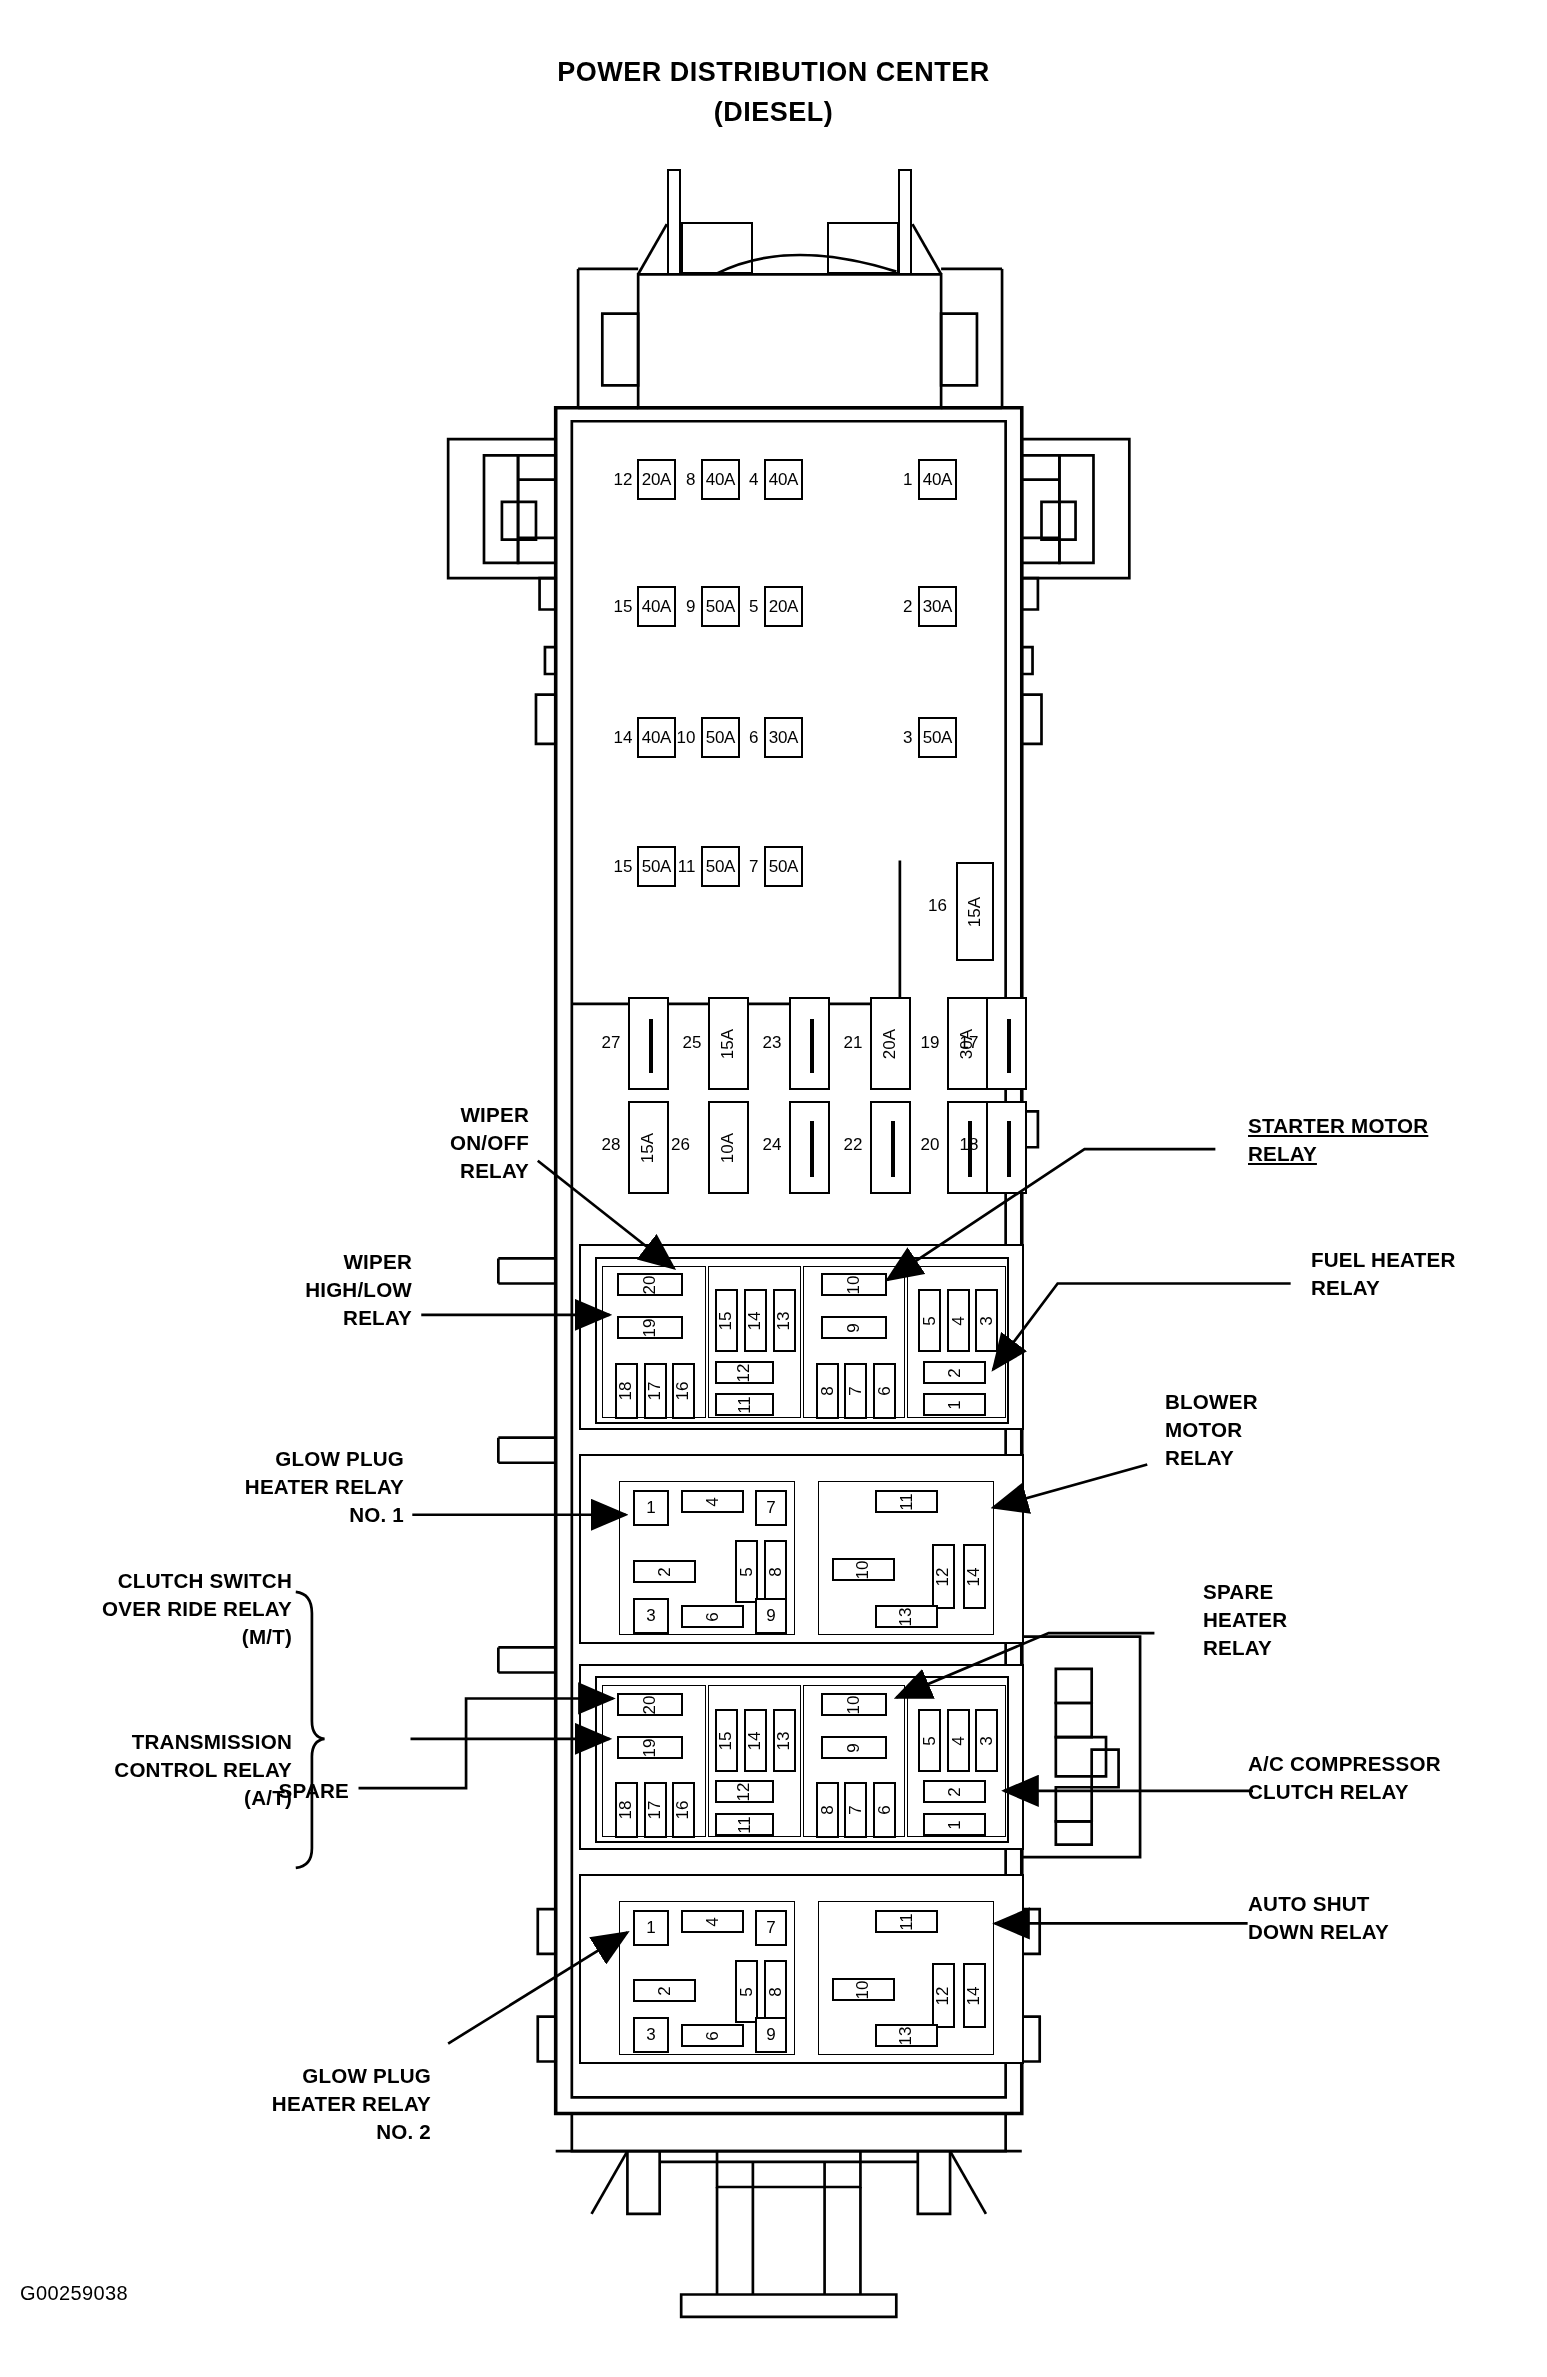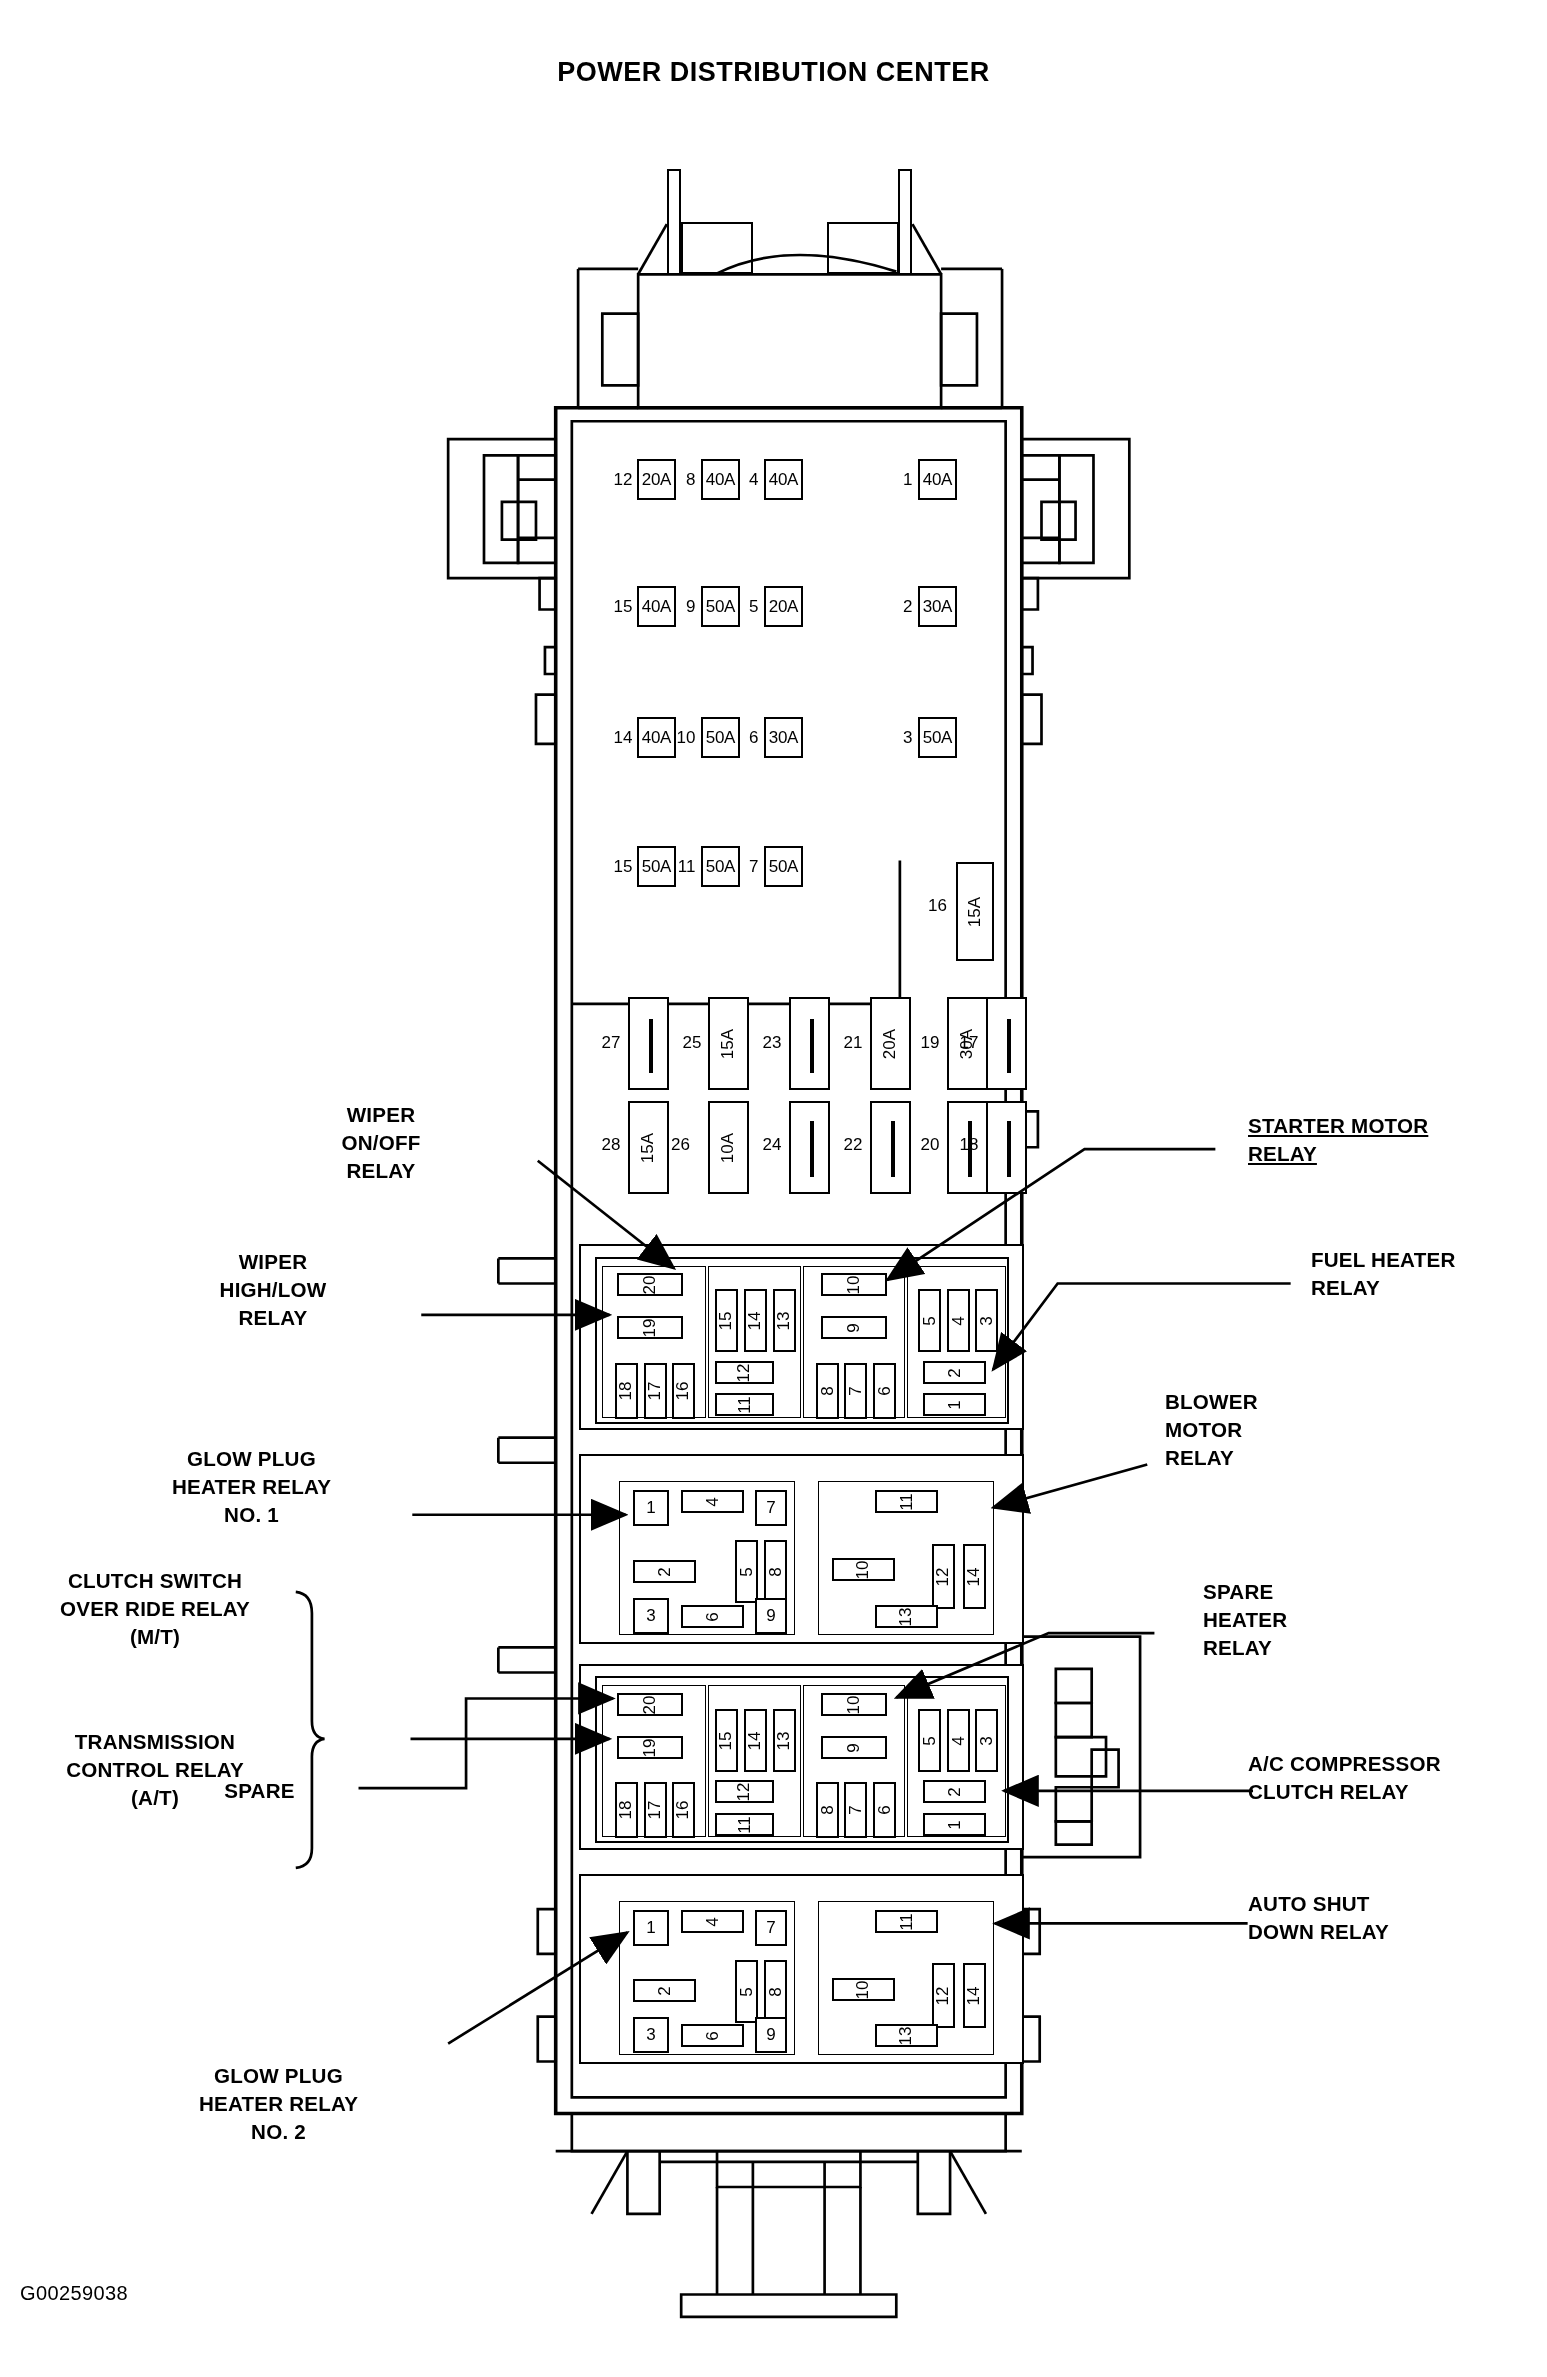--- a/index.html
+++ b/index.html
@@ -33,30 +33,31 @@
   
   .slotbar{width:3.6px;background:#000;}
   
   .rc{
     position:absolute;border:2.7px solid #000;box-sizing:border-box;background:#fff;
     display:flex;align-items:center;justify-content:center;font-size:17px;
   }
   .rc.rot span{transform:rotate(-90deg);display:block;}
   
   .lbl{position:absolute;font-size:20.6px;font-weight:bold;line-height:28px;letter-spacing:0.2px;}
-  .lbl.r{text-align:center;}
+  .lbl.r{text-align:right;}
   .lbl.l{text-align:left;}
   #code{position:absolute;left:20px;top:2282px;font-size:20px;letter-spacing:0.4px;}
   svg.overlay{position:absolute;left:0;top:0;width:1547px;height:2377px;pointer-events:none;}
 </style>
 </head>
 <body>
 
 <div id="title">
   <div>POWER DISTRIBUTION CENTER</div>
+  <div>(DIESEL)</div>
 </div>
 
 <div class="bx" style="left:667px;top:169px;width:14.3px;height:106px;"></div>
 <div class="bx" style="left:898px;top:169px;width:14.3px;height:106px;"></div>
 <div class="bx" style="left:681px;top:222px;width:72px;height:52px;"></div>
 <div class="bx" style="left:827px;top:222px;width:72px;height:52px;"></div>
 
 <svg class="overlay" viewBox="0 0 1726 2652" xmlns="http://www.w3.org/2000/svg">
   <g fill="none" stroke="#000" stroke-width="3">
 

